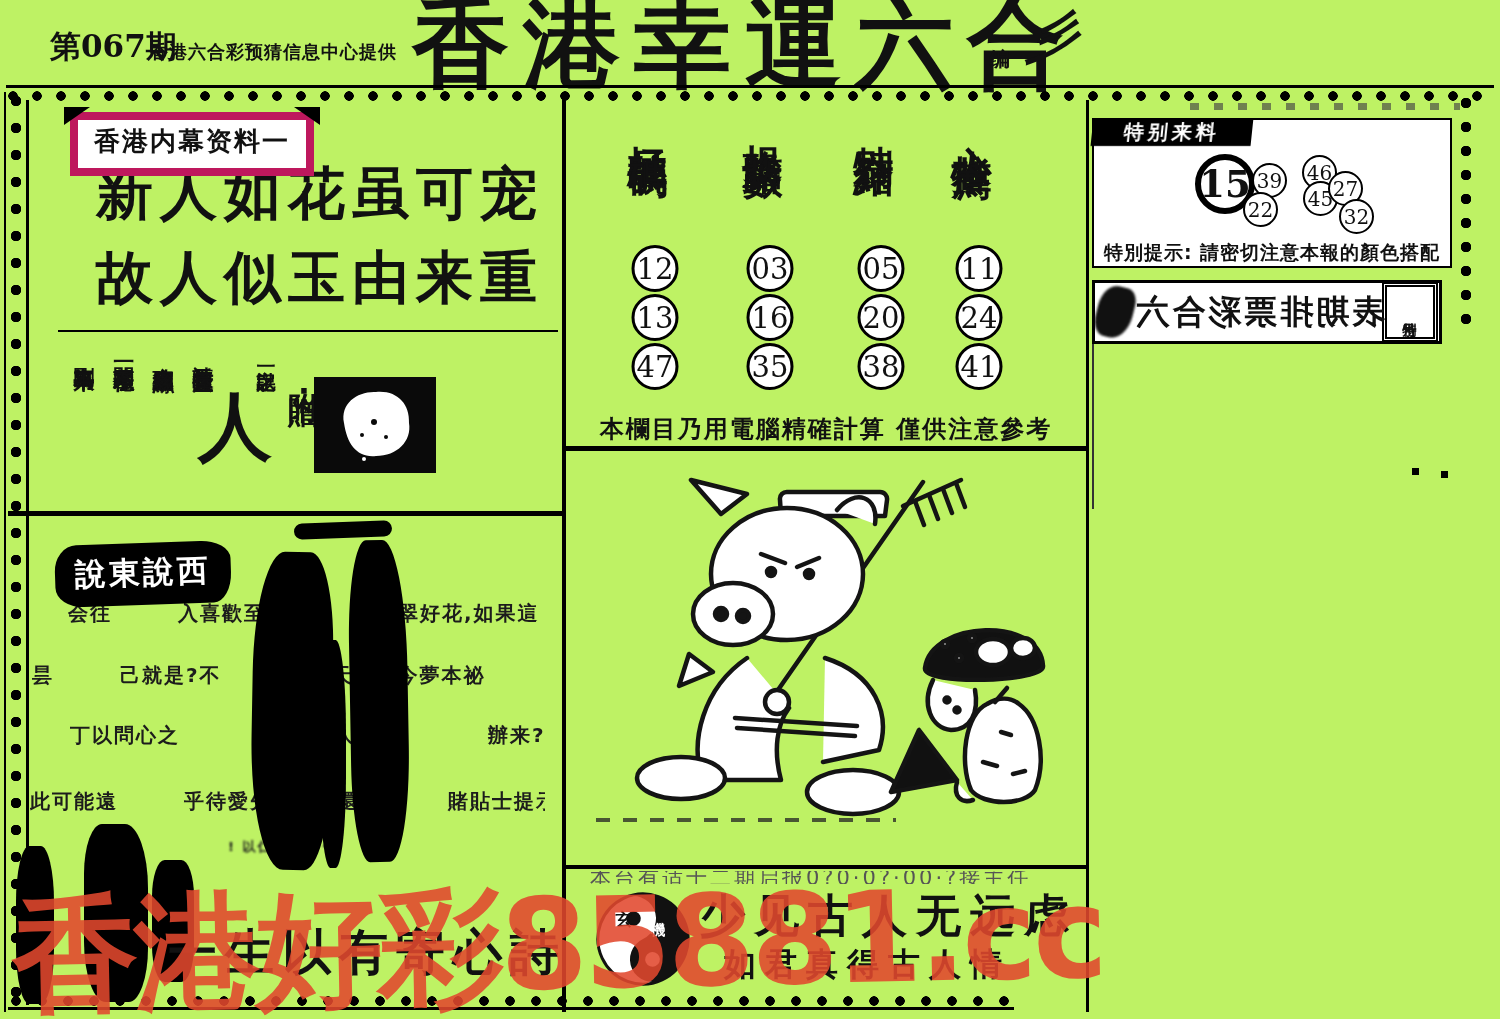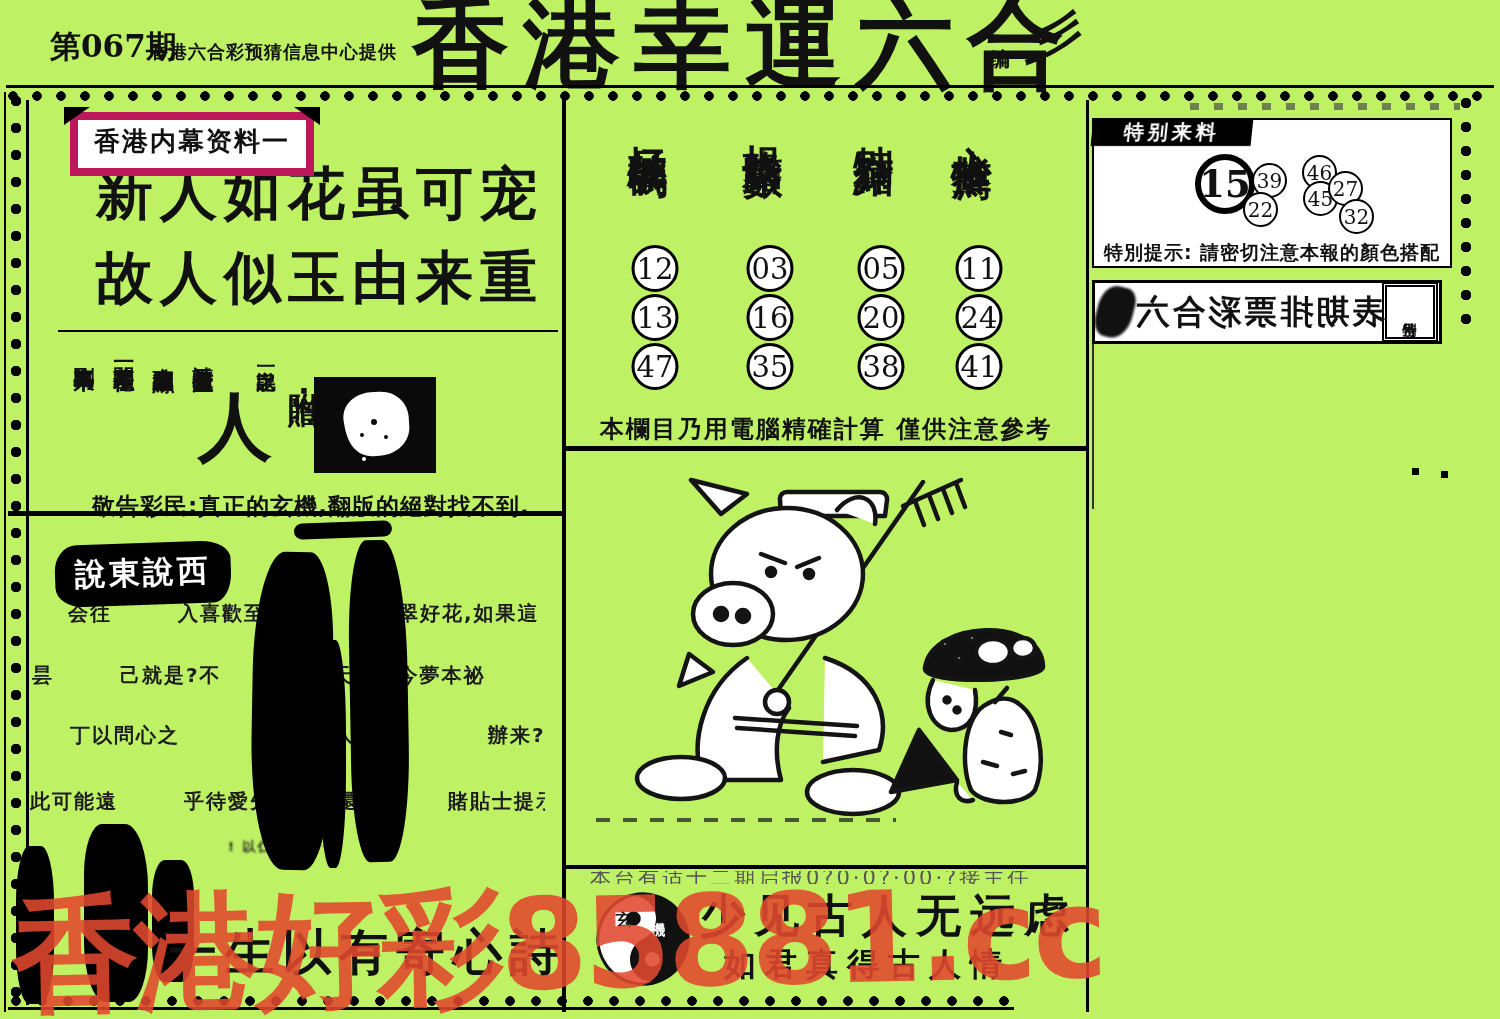--- a/index.html
+++ b/index.html
@@ -232,21 +232,20 @@
   <svg class="abs gift-blob" width="122" height="96" viewBox="0 0 122 96">
     <rect x="0" y="0" width="122" height="96" fill="#0a0a0a"></rect>
     <path d="M30,46 C26,26 44,14 62,15 C83,13 96,27 95,46 C98,64 83,79 62,79 C43,81 33,67 30,46 Z" fill="#fff"></path>
     <circle cx="38" cy="30" r="2.5" fill="#fff"></circle>
       <circle cx="90" cy="60" r="2.5" fill="#fff"></circle>
     <circle cx="50" cy="82" r="2" fill="#fff"></circle>
       <circle cx="60" cy="45" r="3" fill="#0a0a0a"></circle>
     <circle cx="72" cy="60" r="2" fill="#0a0a0a"></circle>
       <circle cx="48" cy="58" r="2" fill="#0a0a0a"></circle>
   </svg>
-  <div class="abs warning-line">敬告彩民:真正的玄機,翻版的絕對找不到.</div>
 
   <div class="abs gossip-label">說東說西</div>
   <div class="abs smudge sm-1">会往　　　入喜歡至　　　　　翠翠好花,如果這空夢想成真好</div>
   <div class="abs smudge sm-2">昙　　　己就是?不　　　　子天　誰今夢本祕　　　　乙明</div>
   <div class="abs smudge sm-3">丁以問心之　　　　　真　人寫行　　　　辦来?這兇</div>
   <div class="abs smudge sm-4">此可能遠　　　乎待愛先做　　還有辦　　賭貼士提示: 賭買合會</div>
   <div class="abs smudge sm-5">! 以仁好好 · 一</div>
 
   <div class="abs blob blob-1"></div>
   <div class="abs blob blob-2"></div>

